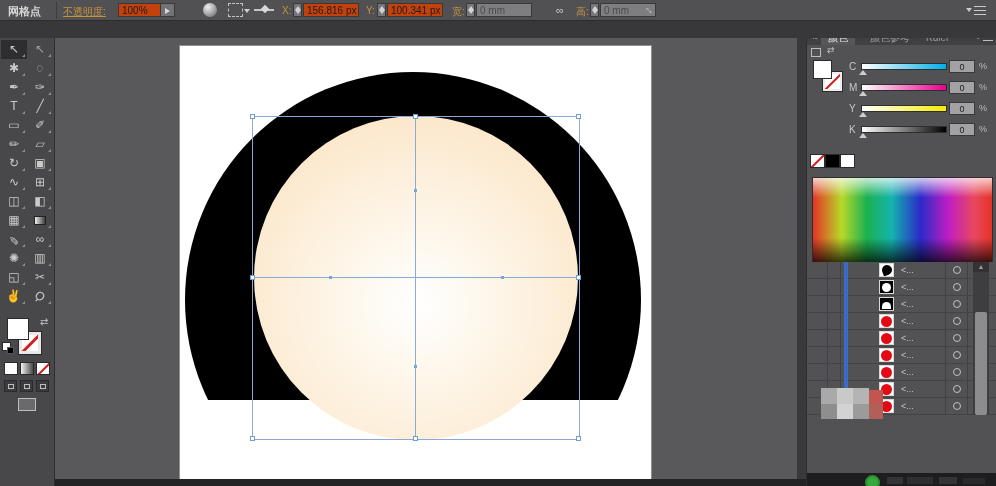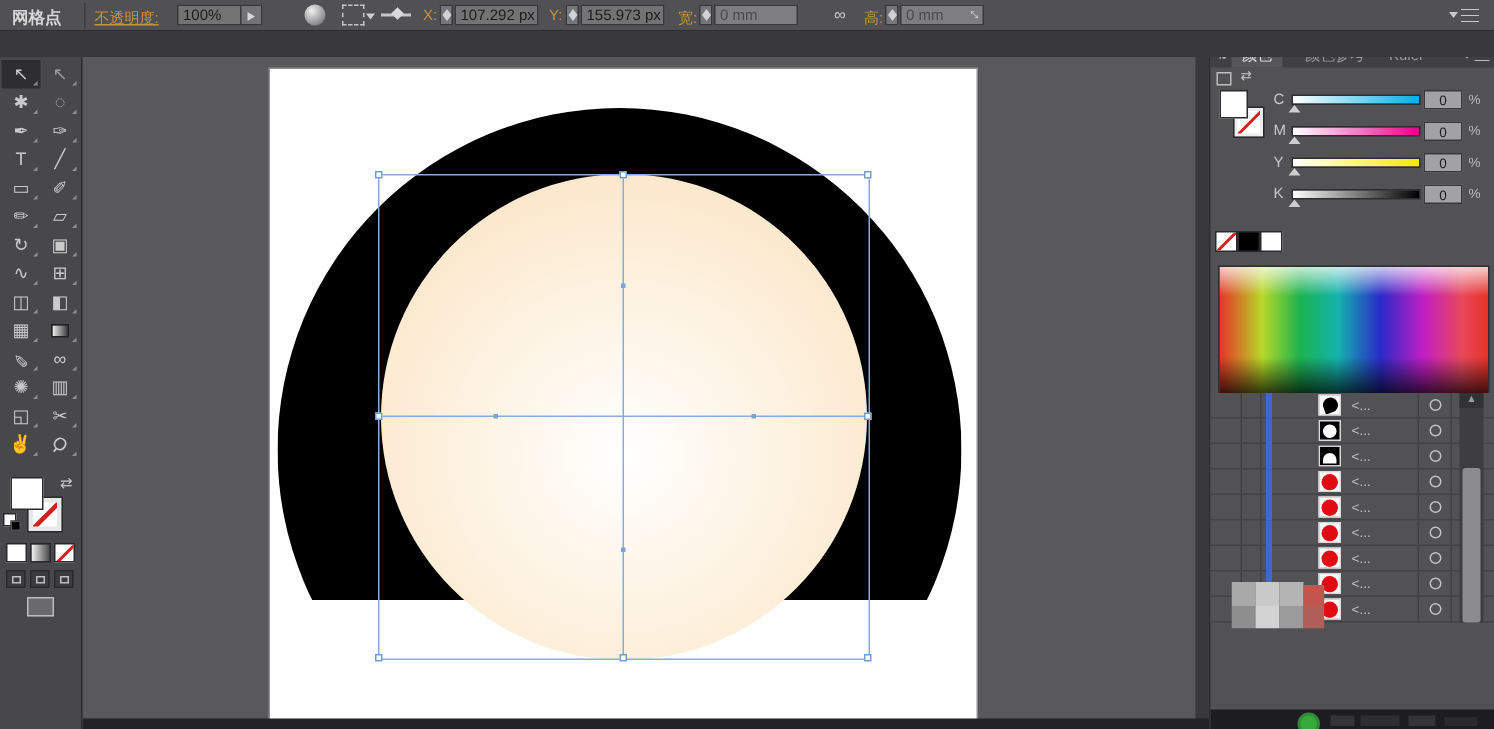--- a/index.html
+++ b/index.html
@@ -8,21 +8,21 @@
   #app { position:relative; width:996px; height:486px; background:#525254; overflow:hidden; }
   .abs { position:absolute; }
 
   
   #control-bar { left:0; top:0; width:996px; height:21px; background:#515153;
                  border-bottom:1px solid #2c2c2e; z-index:30; }
   #context-label { left:8px; top:4px; color:#d6d6d6; font-size:11px; font-weight:bold; }
   .cb-sep { top:2px; width:1px; height:17px; background:#3c3c3e; }
   .cb-label { top:5px; font-size:10px; color:#c9913f; }
   .cb-label.u { text-decoration:underline; }
-  .cb-field { top:3px; height:14px; background:#737373; color:#1d1d1d; font-size:10px;
+  .cb-field { top:3px; height:14px; background:#c2410c; color:#1d1d1d; font-size:10px;
               line-height:14px; padding:0 3px; border:1px solid #39393b; white-space:nowrap; }
   .cb-field.disabled { background:#7e7e80; color:#4b4b4d; }
   .stepper { top:3px; width:9px; height:14px; background:#76767a; border:1px solid #39393b; }
   .stepper i { position:absolute; left:1px; width:0; height:0; border-left:3px solid transparent;
                border-right:3px solid transparent; }
   .stepper i.up { top:2px; border-bottom:4px solid #d2d2d2; }
   .stepper i.dn { bottom:2px; border-top:4px solid #d2d2d2; }
   #opacity-drop { left:160px; top:3px; width:15px; height:14px; background:#737377;
                   border:1px solid #39393b; }
   #opacity-drop i { position:absolute; left:4px; top:4px; width:0; height:0;
@@ -219,27 +219,27 @@
         <i></i>
       </span>
     <span id="anchor-widget" class="abs">
         <i></i>
       </span>
     <span class="cb-label abs" style="left:282px">X:</span>
     <span class="stepper abs" style="left:293px">
         <i class="up"></i>
         <i class="dn"></i>
       </span>
-    <span class="cb-field abs" style="left:303px;width:56px">107.292 px</span>
+    <span class="cb-field abs" style="left:303px;width:56px">156.816 px</span>
     <span class="cb-label abs" style="left:366px">Y:</span>
     <span class="stepper abs" style="left:377px">
         <i class="up"></i>
         <i class="dn"></i>
       </span>
-    <span class="cb-field abs" style="left:387px;width:56px">155.973 px</span>
+    <span class="cb-field abs" style="left:387px;width:56px">100.341 px</span>
     <span class="cb-label abs" style="left:452px">宽:</span>
     <span class="stepper abs" style="left:466px">
         <i class="up"></i>
         <i class="dn"></i>
       </span>
     <span class="cb-field disabled abs" style="left:476px;width:56px">0 mm</span>
     <span class="cb-icon abs" style="left:556px">∞</span>
     <span class="cb-label abs" style="left:576px">高:</span>
     <span class="stepper abs" style="left:590px">
         <i class="up"></i>

